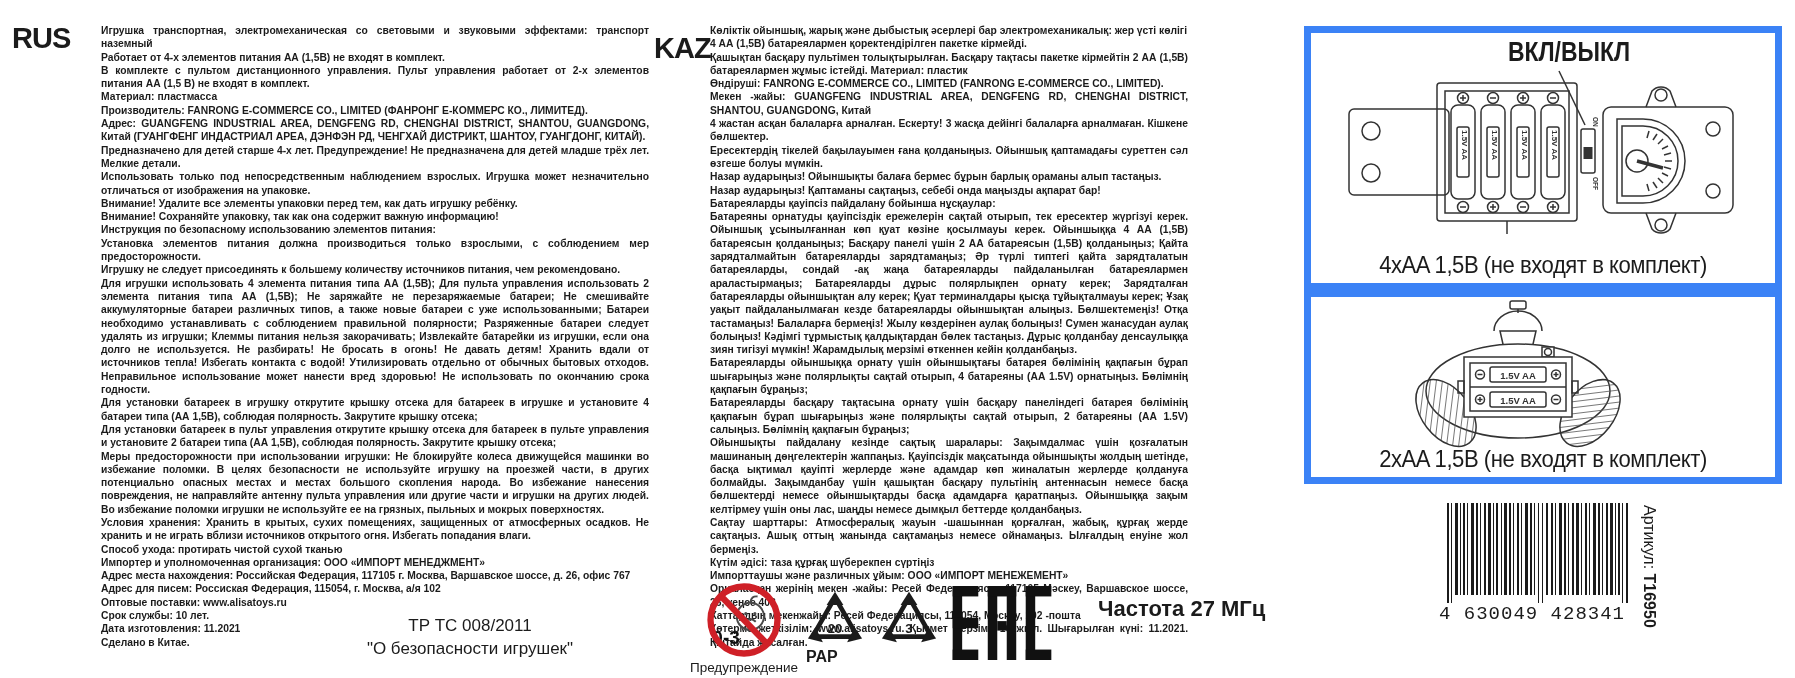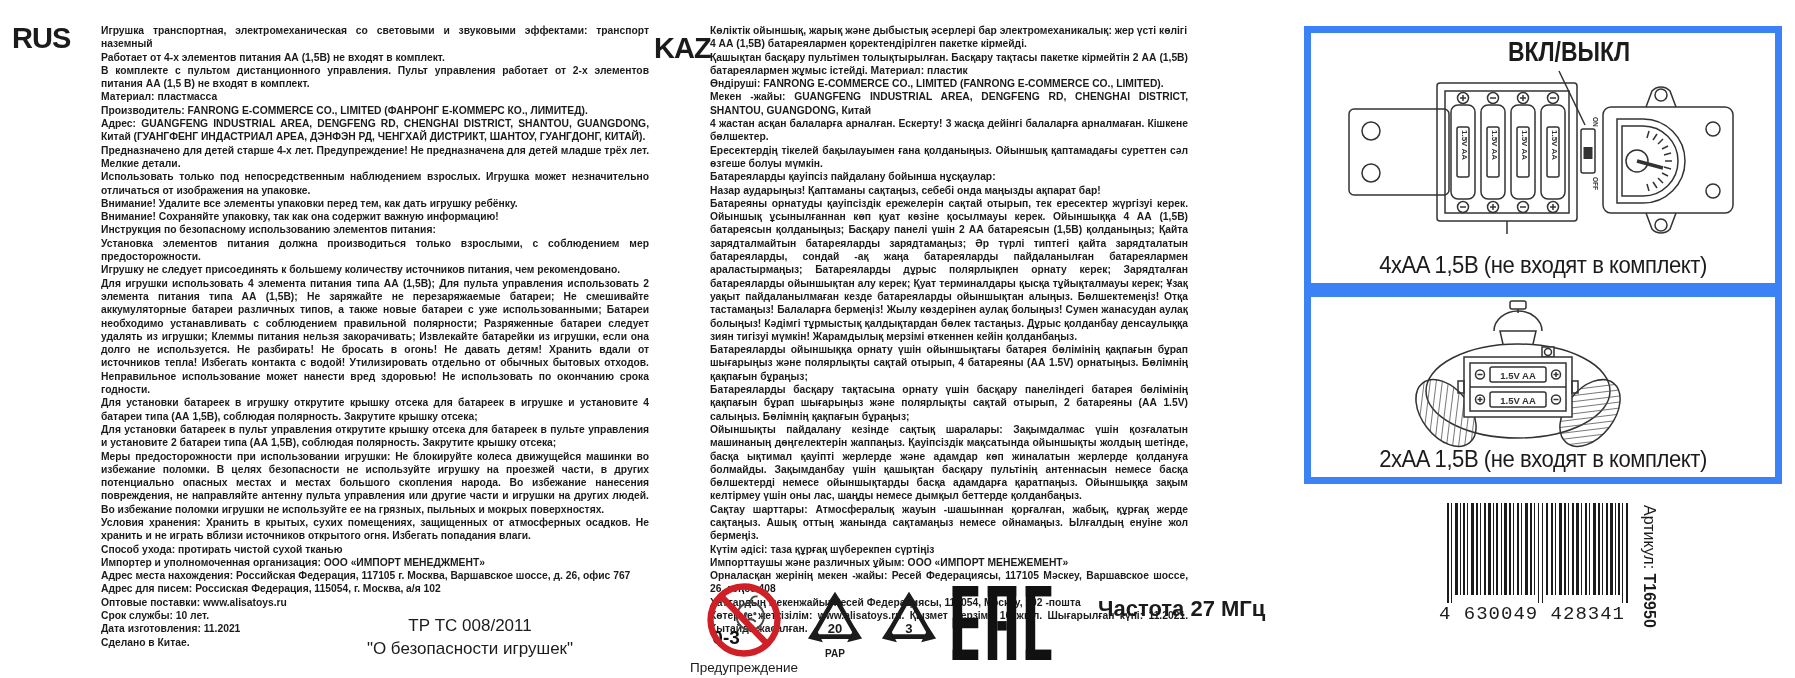--- a/index.html
+++ b/index.html
@@ -6,21 +6,21 @@
   .page{position:relative;width:1795px;height:678px;background:#ffffff;
         font-family:"Liberation Sans",sans-serif;color:#1b1b1b;overflow:hidden;}
   .lang-label{position:absolute;font-size:29px;font-weight:bold;letter-spacing:-1px;}
   .col{position:absolute;font-size:10.3px;line-height:13.3px;font-weight:bold;
        text-align:justify;color:#1b1b1b;}
   .col p{margin:0;}
   .cert{position:absolute;left:360px;top:614px;width:220px;text-align:center;
         font-size:17px;line-height:23px;font-weight:normal;}
   .sym{position:absolute;}
   .sym-caption{position:absolute;text-align:center;font-size:13.5px;font-weight:normal;}
-  .sym-label{position:absolute;text-align:center;font-size:10px;font-weight:bold;}
+  .sym-label{position:absolute;text-align:left;font-size:16px;font-weight:bold;}
   .freq{position:absolute;left:1098px;top:596px;font-size:22px;font-weight:bold;}
   .panel{position:absolute;left:1304px;width:464px;border:7px solid #3b82f6;background:#fff;}
   #box1{top:26px;height:250px;}
   #box2{top:290px;height:180px;}
   .b1title{position:absolute;left:148px;top:4px;width:220px;text-align:center;
            font-size:27px;font-weight:bold;transform:scaleX(0.85);transform-origin:center;}
   .cap{position:absolute;bottom:4px;left:0;width:100%;text-align:center;
        font-size:24px;font-weight:normal;letter-spacing:-0.5px;
        transform:scaleX(0.92);transform-origin:center;}
   .drawing{position:absolute;}
@@ -69,22 +69,23 @@
 
   <div class="lang-label" style="left:654px;top:32px;">KAZ</div>
   <div class="col" style="left:710px;top:24px;width:478px;">
     <p>Көліктік ойыншық, жарық және дыбыстық әсерлері бар электромеханикалық: жер үсті көлігі</p>
     <p>4 АА (1,5В) батареялармен қоректендірілген пакетке кірмейді.</p>
     <p>Қашықтан басқару пультімен толықтырылған. Басқару тақтасы пакетке кірмейтін 2 АА (1,5В) батареялармен жұмыс істейді. Материал: пластик</p>
     <p>Өндіруші: FANRONG E-COMMERCE CO., LIMITED (FANRONG E-COMMERCE CO., LIMITED).</p>
     <p>Мекен -жайы: GUANGFENG INDUSTRIAL AREA, DENGFENG RD, CHENGHAI DISTRICT, SHANTOU, GUANGDONG, Китай</p>
     <p>4 жастан асқан балаларға арналған. Ескерту! 3 жасқа дейінгі балаларға арналмаған. Кішкене бөлшектер.</p>
     <p>Ересектердің тікелей бақылауымен ғана қолданыңыз. Ойыншық қаптамадағы суреттен сәл өзгеше болуы мүмкін.</p>
+    <p>Назар аударыңыз! Ойыншықты балаға бермес бұрын барлық ораманы алып тастаңыз.</p>
+    <p>Назар аударыңыз! Қаптаманы сақтаңыз, себебі онда маңызды ақпарат бар!</p>
     <p>Батареяларды қауіпсіз пайдалану бойынша нұсқаулар:</p>
-    <p>Назар аударыңыз! Қаптаманы сақтаңыз, себебі онда маңызды ақпарат бар!</p>
     <p>Батареяны орнатуды қауіпсіздік ережелерін сақтай отырып, тек ересектер жүргізуі керек. Ойыншық ұсынылғаннан көп қуат көзіне қосылмауы керек. Ойыншыққа 4 АА (1,5В) батареясын қолданыңыз; Басқару панелі үшін 2 АА батареясын (1,5В) қолданыңыз; Қайта зарядталмайтын батареяларды зарядтамаңыз; Әр түрлі типтегі қайта зарядталатын батареяларды, сондай -ақ жаңа батареяларды пайдаланылған батареялармен араластырмаңыз; Батареяларды дұрыс полярлықпен орнату керек; Зарядталған батареяларды ойыншықтан алу керек; Қуат терминалдары қысқа тұйықталмауы керек; Ұзақ уақыт пайдаланылмаған кезде батареяларды ойыншықтан алыңыз. Бөлшектемеңіз! Отқа тастамаңыз! Балаларға бермеңіз! Жылу көздерінен аулақ болыңыз! Сумен жанасудан аулақ болыңыз! Кәдімгі тұрмыстық қалдықтардан бөлек тастаңыз. Дұрыс қолданбау денсаулыққа зиян тигізуі мүмкін! Жарамдылық мерзімі өткеннен кейін қолданбаңыз.</p>
     <p>Батареяларды ойыншыққа орнату үшін ойыншықтағы батарея бөлімінің қақпағын бұрап шығарыңыз және полярлықты сақтай отырып, 4 батареяны (АА 1.5V) орнатыңыз. Бөлімнің қақпағын бұраңыз;</p>
     <p>Батареяларды басқару тақтасына орнату үшін басқару панеліндегі батарея бөлімінің қақпағын бұрап шығарыңыз және полярлықты сақтай отырып, 2 батареяны (АА 1.5V) салыңыз. Бөлімнің қақпағын бұраңыз;</p>
     <p>Ойыншықты пайдалану кезінде сақтық шаралары: Зақымдалмас үшін қозғалатын машинаның дөңгелектерін жаппаңыз. Қауіпсіздік мақсатында ойыншықты жолдың шетінде, басқа ықтимал қауіпті жерлерде және адамдар көп жиналатын жерлерде қолдануға болмайды. Зақымданбау үшін қашықтан басқару пультінің антеннасын немесе басқа бөлшектерді немесе ойыншықтарды басқа адамдарға қаратпаңыз. Ойыншыққа зақым келтірмеу үшін оны лас, шаңды немесе дымқыл беттерде қолданбаңыз.</p>
     <p>Сақтау шарттары: Атмосфералық жауын -шашыннан қорғалған, жабық, құрғақ жерде сақтаңыз. Ашық оттың жанында сақтамаңыз немесе ойнамаңыз. Ылғалдың енуіне жол бермеңіз.</p>
     <p>Күтім әдісі: таза құрғақ шүберекпен сүртіңіз</p>
     <p>Импорттаушы және различных ұйым: ООО «ИМПОРТ МЕНЕЖЕМЕНТ»</p>
     <p>Орналасқан жерінің мекен -жайы: Ресей Федерациясы, 117105 Мәскеу, Варшавское шоссе, 26, кеңсе 408</p>
     <p>Хаттардың мекенжайы: Ресей Федерациясы, 115054, Мәскеу, 102 -пошта</p>
     <p>Көтерме жеткізілім: www.alisatoys.ru. Қызмет мерзімі: 10 жыл. Шығарылған күні: 11.2021. Қытайда жасалған.</p>

